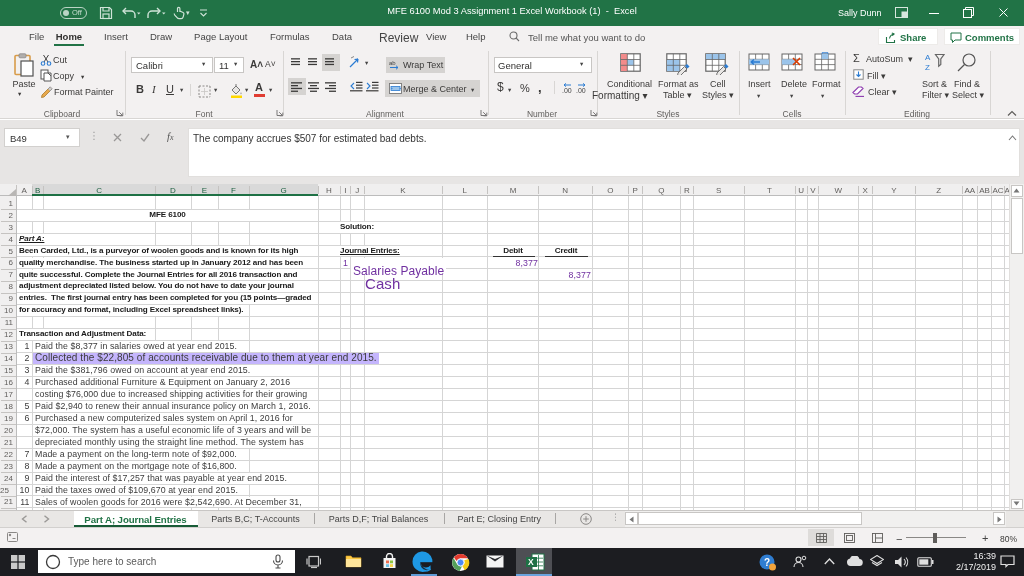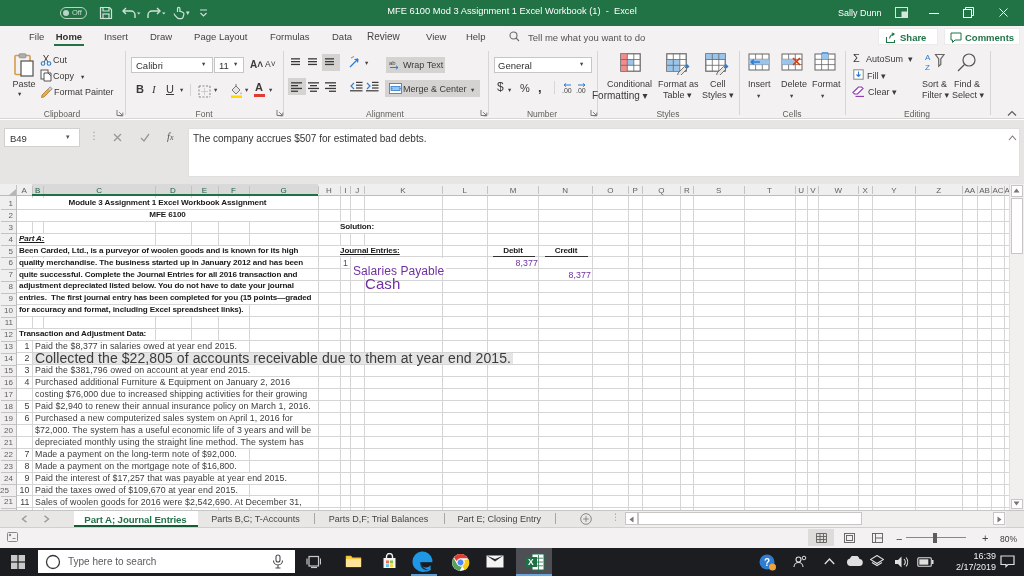--- a/index.html
+++ b/index.html
@@ -52,21 +52,21 @@
 <path d="M0.5 0.5 L8.5 8.5 M8.5 0.5 L0.5 8.5" stroke="#fff" stroke-width="1"></path>
     </svg>
 <div class="ab" style="left:0;top:26px;width:1024px;height:21px;background:#f3f1f1;"></div>
 <div class="ab no" style="left:27.9px;top:31px;width:17.6px;text-align:center;font-size:9.5px;color:#444;">File</div>
 <div class="ab no" style="left:54.3px;top:31px;width:29.299999999999997px;text-align:center;font-size:9.5px;font-weight:bold;color:#323130;">Home</div>
 <div class="ab no" style="left:104px;top:31px;width:24px;text-align:center;font-size:9.5px;color:#444;">Insert</div>
 <div class="ab no" style="left:150px;top:31px;width:22px;text-align:center;font-size:9.5px;color:#444;">Draw</div>
 <div class="ab no" style="left:193.5px;top:31px;width:54.5px;text-align:center;font-size:9.5px;color:#444;">Page Layout</div>
 <div class="ab no" style="left:270px;top:31px;width:39.5px;text-align:center;font-size:9.5px;color:#444;">Formulas</div>
 <div class="ab no" style="left:332px;top:31px;width:18px;text-align:center;font-size:9.5px;color:#444;">Data</div>
-<div class="ab no" style="left:367px;top:31px;width:29.5px;text-align:center;font-size:10px;color:#444;">Review</div>
+<div class="ab no" style="left:379px;top:31px;width:29.5px;text-align:center;font-size:12px;color:#444;">Review</div>
 <div class="ab no" style="left:426px;top:31px;width:19.5px;text-align:center;font-size:9.5px;color:#444;">View</div>
 <div class="ab no" style="left:465.5px;top:31px;width:20.5px;text-align:center;font-size:9.5px;color:#444;">Help</div>
 <div class="ab" style="left:54.3px;top:43.5px;width:29.3px;height:2.5px;background:#217346;"></div>
 <svg class="ab" style="left:509px;top:31px;" width="11" height="11" viewBox="0 0 11 11">
 <circle cx="4.5" cy="4.5" r="3.5" fill="none" stroke="#6a6a6a" stroke-width="1.1"></circle>
 <path d="M7.2 7.2 L10 10" stroke="#6a6a6a" stroke-width="1.1"></path>
     </svg>
 <div class="ab no" style="left:528px;top:31.5px;font-size:9.5px;color:#555;">Tell me what you want to do</div>
 <div class="ab no" style="left:878px;top:28px;width:60px;height:17px;background:#fff;border:1px solid #edebe9;"></div>
 <svg class="ab" style="left:885px;top:31.5px;" width="12" height="11" viewBox="0 0 12 11">
@@ -515,35 +515,34 @@
 <div class="ab" style="left:16.5px;top:399.85px;width:992.5px;height:1px;background:#d5d5d5;"></div>
 <div class="ab" style="left:16.5px;top:411.80px;width:992.5px;height:1px;background:#d5d5d5;"></div>
 <div class="ab" style="left:16.5px;top:423.75px;width:992.5px;height:1px;background:#d5d5d5;"></div>
 <div class="ab" style="left:16.5px;top:435.70px;width:992.5px;height:1px;background:#d5d5d5;"></div>
 <div class="ab" style="left:16.5px;top:447.65px;width:992.5px;height:1px;background:#d5d5d5;"></div>
 <div class="ab" style="left:16.5px;top:459.60px;width:992.5px;height:1px;background:#d5d5d5;"></div>
 <div class="ab" style="left:16.5px;top:471.55px;width:992.5px;height:1px;background:#d5d5d5;"></div>
 <div class="ab" style="left:16.5px;top:483.50px;width:992.5px;height:1px;background:#d5d5d5;"></div>
 <div class="ab" style="left:16.5px;top:495.45px;width:992.5px;height:1px;background:#d5d5d5;"></div>
 <div class="ab" style="left:16.5px;top:507.40px;width:992.5px;height:1px;background:#d5d5d5;"></div>
-<div class="ab no" style="left:17px;top:197.80px;width:301px;height:10.9px;line-height:10.9px;background:#fff;text-align:center;font-size:8.1px;letter-spacing:-0.12px;font-weight:bold;color:#1a1a1a;">Module 3 Assignment 1 Excel Workbook Assignment</div>
 <div class="ab no" style="left:17px;top:209.75px;width:301px;height:10.9px;line-height:10.9px;background:#fff;text-align:center;font-size:8.1px;letter-spacing:-0.12px;font-weight:bold;color:#1a1a1a;">MFE 6100</div>
 <div class="ab no" style="left:338px;top:221.70px;height:10.9px;line-height:10.9px;background:#fff;padding:0 2px;font-size:8.8px;letter-spacing:0.08px;font-weight:bold;color:#1a1a1a;font-size:8.1px;letter-spacing:-0.12px;">Solution:</div>
 <div class="ab no" style="left:17px;top:233.65px;height:10.9px;line-height:10.9px;background:#fff;padding:0 2px;font-size:8.8px;letter-spacing:0.08px;font-weight:bold;color:#1a1a1a;font-size:8.1px;letter-spacing:-0.12px;font-style:italic;"><span style="text-decoration:underline;">Part A:</span></div>
 <div class="ab no" style="left:17px;top:245.60px;height:10.9px;line-height:10.9px;background:#fff;padding:0 2px;font-size:8.8px;letter-spacing:0.08px;font-weight:bold;color:#1a1a1a;font-size:8.1px;letter-spacing:-0.12px;">Been Carded, Ltd., is a purveyor of woolen goods and is known for its high</div>
 <div class="ab no" style="left:17px;top:257.55px;height:10.9px;line-height:10.9px;background:#fff;padding:0 2px;font-size:8.8px;letter-spacing:0.08px;font-weight:bold;color:#1a1a1a;font-size:8.1px;letter-spacing:-0.12px;">quality merchandise. The business started up in January 2012 and has been</div>
 <div class="ab no" style="left:17px;top:269.50px;height:10.9px;line-height:10.9px;background:#fff;padding:0 2px;font-size:8.8px;letter-spacing:0.08px;font-weight:bold;color:#1a1a1a;font-size:8.1px;letter-spacing:-0.12px;">quite successful. Complete the Journal Entries for all 2016 transaction and</div>
 <div class="ab no" style="left:17px;top:281.45px;height:10.9px;line-height:10.9px;background:#fff;padding:0 2px;font-size:8.8px;letter-spacing:0.08px;font-weight:bold;color:#1a1a1a;font-size:8.1px;letter-spacing:-0.12px;">adjustment depreciated listed below. You do not have to date your journal</div>
 <div class="ab no" style="left:17px;top:293.40px;height:10.9px;line-height:10.9px;background:#fff;padding:0 2px;font-size:8.8px;letter-spacing:0.08px;font-weight:bold;color:#1a1a1a;font-size:8.1px;letter-spacing:-0.12px;">entries.&nbsp; The first journal entry has been completed for you (15 points—graded</div>
 <div class="ab no" style="left:17px;top:305.35px;height:10.9px;line-height:10.9px;background:#fff;padding:0 2px;font-size:8.8px;letter-spacing:0.08px;font-weight:bold;color:#1a1a1a;font-size:8.1px;letter-spacing:-0.12px;">for accuracy and format, including Excel spreadsheet links).</div>
 <div class="ab no" style="left:17px;top:329.25px;height:10.9px;line-height:10.9px;background:#fff;padding:0 2px;font-size:8.8px;letter-spacing:0.08px;font-weight:bold;color:#1a1a1a;font-size:8.1px;letter-spacing:-0.12px;">Transaction and Adjustment Data:</div>
 <div class="ab no" style="left:14px;top:341.20px;width:15.5px;height:10.9px;line-height:10.9px;text-align:right;font-size:8.8px;letter-spacing:0.08px;color:#3b3b3b;">1</div>
 <div class="ab no" style="left:33px;top:341.20px;height:10.9px;line-height:10.9px;background:#fff;padding:0 2px;font-size:8.8px;letter-spacing:0.08px;color:#3b3b3b;">Paid the $8,377 in salaries owed at year end 2015.</div>
 <div class="ab no" style="left:14px;top:353.15px;width:15.5px;height:10.9px;line-height:10.9px;text-align:right;font-size:8.8px;letter-spacing:0.08px;color:#3b3b3b;">2</div>
-<div class="ab no" style="left:33px;top:353.15px;height:10.9px;line-height:10.9px;background:#e5e5e5;padding:0 2px;font-size:14px;letter-spacing:0.08px;color:#3b3b3b;">Collected the $22,805 of accounts receivable due to them at year end 2015.</div>
+<div class="ab no" style="left:33px;top:353.15px;height:10.9px;line-height:10.9px;background:#c4b5fd;padding:0 2px;font-size:10px;letter-spacing:0.08px;color:#3b3b3b;">Collected the $22,805 of accounts receivable due to them at year end 2015.</div>
 <div class="ab no" style="left:14px;top:365.10px;width:15.5px;height:10.9px;line-height:10.9px;text-align:right;font-size:8.8px;letter-spacing:0.08px;color:#3b3b3b;">3</div>
 <div class="ab no" style="left:33px;top:365.10px;height:10.9px;line-height:10.9px;background:#fff;padding:0 2px;font-size:8.8px;letter-spacing:0.08px;color:#3b3b3b;">Paid the $381,796 owed on account at year end 2015.</div>
 <div class="ab no" style="left:14px;top:377.05px;width:15.5px;height:10.9px;line-height:10.9px;text-align:right;font-size:8.8px;letter-spacing:0.08px;color:#3b3b3b;">4</div>
 <div class="ab no" style="left:33px;top:377.05px;height:10.9px;line-height:10.9px;background:#fff;padding:0 2px;font-size:8.8px;letter-spacing:0.08px;color:#3b3b3b;">Purchased additional Furniture &amp; Equipment on January 2, 2016</div>
 <div class="ab no" style="left:33px;top:389.00px;height:10.9px;line-height:10.9px;background:#fff;padding:0 2px;font-size:8.8px;letter-spacing:0.08px;color:#3b3b3b;">costing $76,000 due to increased shipping activities for their growing</div>
 <div class="ab no" style="left:14px;top:400.95px;width:15.5px;height:10.9px;line-height:10.9px;text-align:right;font-size:8.8px;letter-spacing:0.08px;color:#3b3b3b;">5</div>
 <div class="ab no" style="left:33px;top:400.95px;height:10.9px;line-height:10.9px;background:#fff;padding:0 2px;font-size:8.8px;letter-spacing:0.08px;color:#3b3b3b;">Paid $2,940 to renew their annual insurance policy on March 1, 2016.</div>
 <div class="ab no" style="left:14px;top:412.90px;width:15.5px;height:10.9px;line-height:10.9px;text-align:right;font-size:8.8px;letter-spacing:0.08px;color:#3b3b3b;">6</div>
 <div class="ab no" style="left:33px;top:412.90px;height:10.9px;line-height:10.9px;background:#fff;padding:0 2px;font-size:8.8px;letter-spacing:0.08px;color:#3b3b3b;">Purchased a new computerized sales system on April 1, 2016 for</div>
 <div class="ab no" style="left:33px;top:424.85px;height:10.9px;line-height:10.9px;background:#fff;padding:0 2px;font-size:8.8px;letter-spacing:0.08px;color:#3b3b3b;">$72,000. The system has a useful economic life of 3 years and will be</div>

